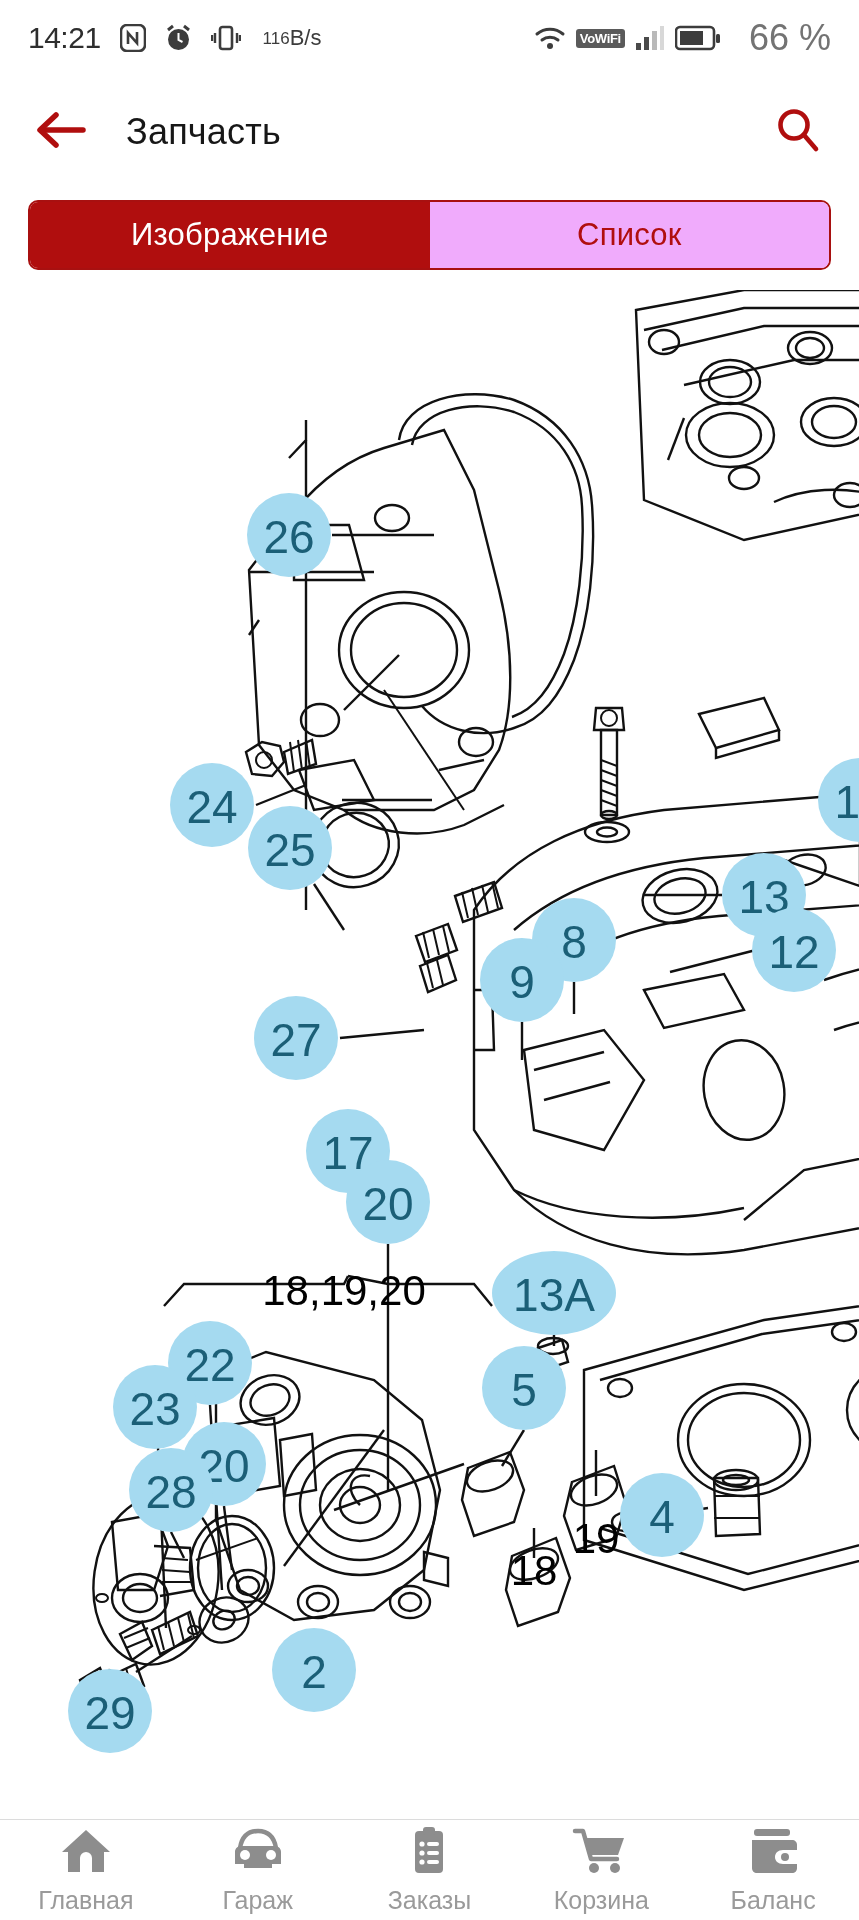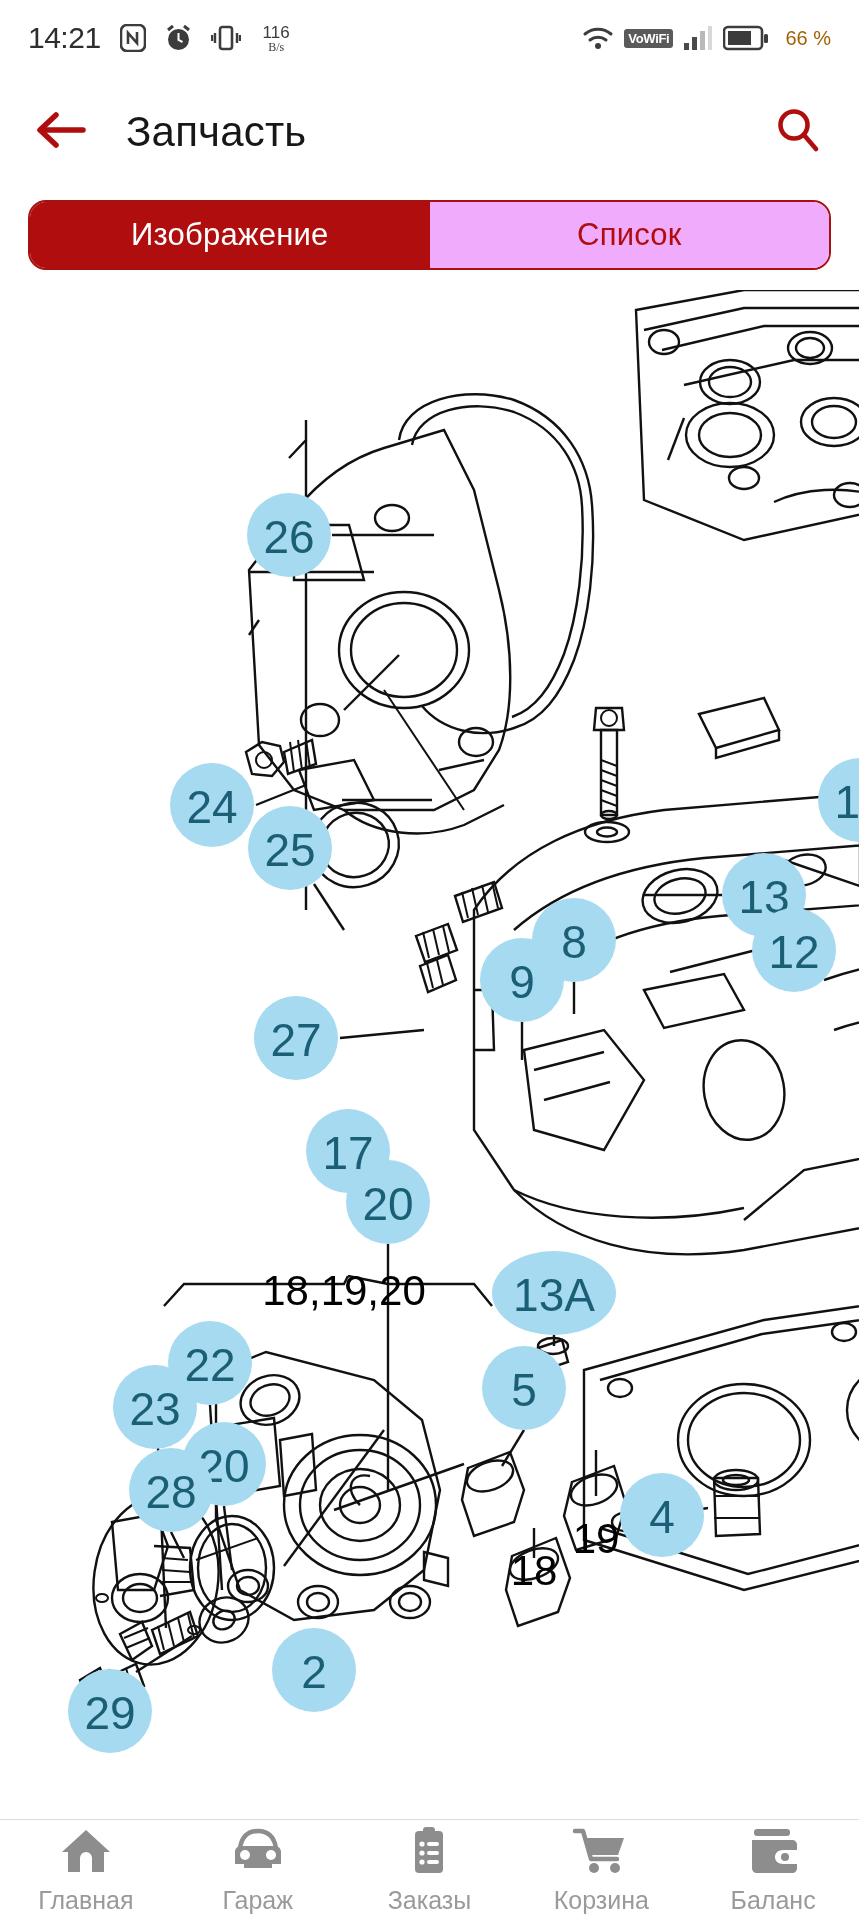--- a/index.html
+++ b/index.html
@@ -15,47 +15,47 @@
   .statusbar{
     height:76px; width:100%;
     display:flex; align-items:center;
     padding:0 28px;
     color:#3c3c3c;
   }
   .sb-left{ display:flex; align-items:center; gap:19px; }
   .sb-right{ display:flex; align-items:center; gap:10px; margin-left:auto;text-align:right; }
   .sb-time{ font-size:30px; letter-spacing:-0.5px; color:#2e2e2e; }
   .sb-ico{ display:inline-flex; align-items:center; justify-content:center; }
-  .sb-speed{ display:flex; flex-direction:column; align-items:center; line-height:1.0; margin-left:3px;}
+  .sb-speed{ display:flex; flex-direction:row; align-items:center; line-height:1.0; margin-left:3px;}
   .sb-speed .v{ font-size:17px; color:#3c3c3c;}
-  .sb-speed .u{ font-size:12px; color:#3c3c3c;font-family:Liberation Serif, serif;}
+  .sb-speed .u{ font-size:22px; color:#3c3c3c;}
   .vowifi{
      background:#5a5a5a; color:#fff; font-size:13px; font-weight:bold;
      border-radius:3px; padding:2px 4px 2px 4px; letter-spacing:-0.3px;
   }
-  .sb-batt-text{ font-size:20px; color:#a16207; margin-left:6px;}
+  .sb-batt-text{ font-size:36px; color:#737373; margin-left:18px;}
 
   
   .appbar{
     height:112px; width:100%;
     display:flex; align-items:center;
     padding:0 30px;
   }
   .back-btn{ width:62px; height:62px; display:flex; align-items:center; justify-content:center; cursor:pointer;}
   .appbar-title{
-    font-size:42px; color:#171717; margin-left:34px; font-weight:400;
+    font-size:36px; color:#171717; margin-left:34px; font-weight:400;
     letter-spacing:0.2px;
   }
   .search-btn{ width:62px;height:62px; margin-left:auto; display:flex;align-items:center;justify-content:center; cursor:pointer;}
 
   
   .tabs-wrap{ padding:12px 28px 0 28px; }
   .tabs{
     display:flex; width:100%; height:70px;
-    border:2px solid #a81010; border-radius:18px; overflow:hidden;
+    border:2px solid #a81010; border-radius:10px; overflow:hidden;
   }
   .tab{
     flex:1; display:flex; align-items:center; justify-content:center;
     font-size:31px; cursor:pointer; letter-spacing:0.2px;
   }
   .tab.active{ background:#b00e0e; color:#ffffff; }
   .tab.inactive{ background:#f0abfc; color:#b00e0e; }
 
   
   .diagram{

